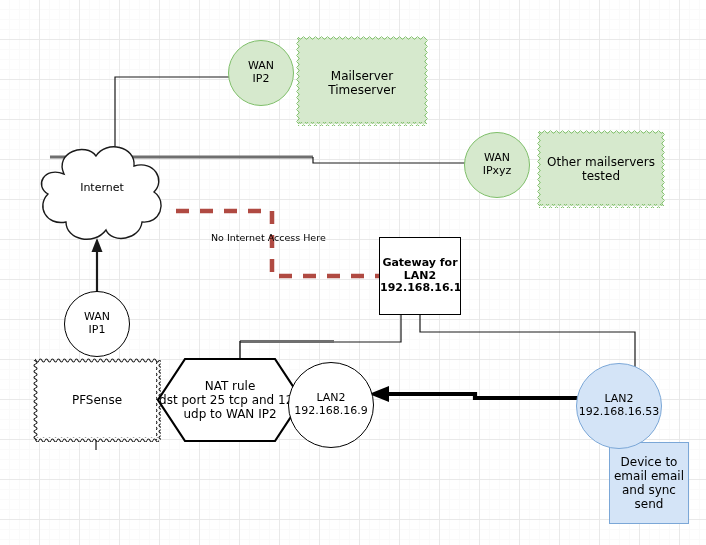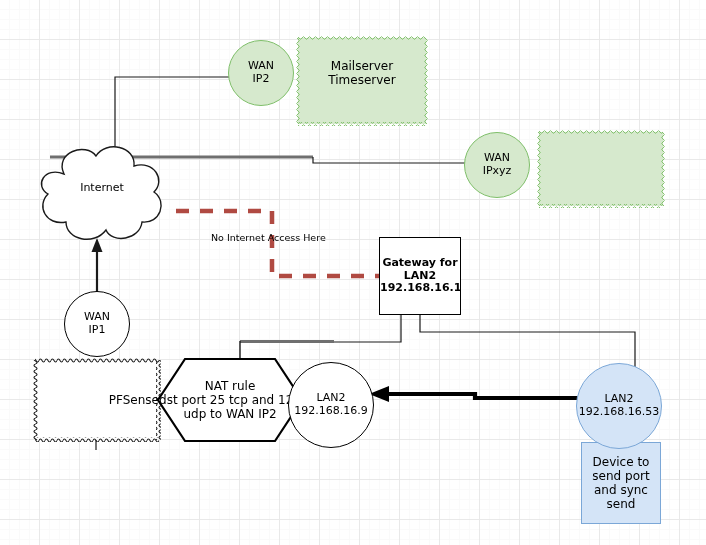--- a/index.html
+++ b/index.html
@@ -159,41 +159,47 @@
       <pattern id="scallopV" width="4" height="6" patternUnits="userSpaceOnUse">
         <path d="M2,0 Q-0.6,1.5 2,3 Q4.6,4.5 2,6" fill="none" stroke="#7fbf6a" stroke-width="1"></path>
       </pattern>
     </defs>
     <rect x="2" y="2" width="128" height="86" fill="#d6e9cd"></rect>
     <rect x="2" y="0" width="128" height="4" fill="url(#scallopH)"></rect>
     <rect x="2" y="86" width="128" height="4" fill="url(#scallopH)"></rect>
     <rect x="0" y="2" width="4" height="86" fill="url(#scallopV)"></rect>
     <rect x="128" y="2" width="4" height="86" fill="url(#scallopV)"></rect>
   </svg>
-  <div class="node green-box" style="left:298px; top:30px; width:128px; height:86px; background:transparent; z-index:2;">
+  <div class="node green-box" style="left:298px; top:40px; width:128px; height:86px; background:transparent; z-index:2;">
     <span class="lbl">
       <span>Mailserver</span><br>
       <span>Timeserver</span>
     </span>
   </div>
 
   <div class="node green-circle" style="left:464px; top:132px; width:66px; height:66px;">
     <span class="lbl">
       <span>WAN</span><br>
       <span>IPxyz</span>
     </span>
   </div>
 
   <svg class="svg-shape" style="left:537px; top:130px; width:128px; height:78px; z-index:1;" viewBox="0 0 128 78" xmlns="http://www.w3.org/2000/svg">
     <rect x="2" y="2" width="124" height="74" fill="#d6e9cd"></rect>
     <rect x="2" y="0" width="124" height="4" fill="url(#scallopH)"></rect>
     <rect x="2" y="74" width="124" height="4" fill="url(#scallopH)"></rect>
     <rect x="0" y="2" width="4" height="74" fill="url(#scallopV)"></rect>
     <rect x="124" y="2" width="4" height="74" fill="url(#scallopV)"></rect>
   </svg>
+  <div class="node green-box" style="left:539px; top:132px; width:124px; height:74px; background:transparent; z-index:2;">
+    <span class="lbl">
+      <span>Other mailservers</span><br>
+      <span>tested</span>
+    </span>
+  </div>
 
   <div class="edge-label" style="left:211px; top:232px;text-align:center;">
     <span>No Internet Access Here</span>
   </div>
 
   <div class="node white-box" style="left:379px; top:237px; width:82px; height:78px;font-weight:bold;">
     <span class="lbl">
       <span>Gateway for</span><br>
       <span>LAN2</span><br>
       <span>192.168.16.1</span>
@@ -215,21 +221,21 @@
       <pattern id="wavyV" width="5" height="6" patternUnits="userSpaceOnUse">
         <path d="M2.5,0 Q-0.5,1.5 2.5,3 Q5.5,4.5 2.5,6" fill="none" stroke="#1a1a1a" stroke-width="1.1"></path>
       </pattern>
     </defs>
     <rect x="2.5" y="2.5" width="123" height="79" fill="#ffffff"></rect>
     <rect x="2" y="0" width="124" height="5" fill="url(#wavyH)"></rect>
     <rect x="2" y="79" width="124" height="5" fill="url(#wavyH)"></rect>
     <rect x="0" y="2" width="5" height="80" fill="url(#wavyV)"></rect>
     <rect x="123" y="2" width="5" height="80" fill="url(#wavyV)"></rect>
   </svg>
-  <div class="node wavy-box" style="left:35px; top:360px; width:124px; height:80px; background:transparent;text-align:right;">
+  <div class="node wavy-box" style="left:35px; top:360px; width:124px; height:80px; background:transparent;">
     <span class="lbl">PFSense</span>
   </div>
 
   <svg class="svg-shape" style="left:155px; top:356px; width:150px; height:88px; z-index:5;" viewBox="0 0 150 88" xmlns="http://www.w3.org/2000/svg">
     <polygon points="30,3 120,3 147,44 120,85 30,85 3,44" fill="#ffffff" stroke="#000000" stroke-width="2.2"></polygon>
   </svg>
   <div class="node hexagon" style="left:155px; top:356px; width:150px; height:88px; background:transparent; z-index:6;">
     <span class="lbl">
       <span>NAT rule</span><br>
       <span>dst port 25 tcp and 123</span><br>
@@ -245,21 +251,21 @@
   </div>
 
 
   <div class="node blue-circle" style="left:576px; top:363px; width:86px; height:86px; z-index:5;">
     <span class="lbl">
       <span>LAN2</span><br>
       <span>192.168.16.53</span>
     </span>
   </div>
 
-  <div class="node blue-box" style="left:581px; top:442px; width:80px; height:82px; z-index:4;">
+  <div class="node blue-box" style="left:609px; top:442px; width:80px; height:82px; z-index:4;">
     <span class="lbl">
       <span>Device to</span><br>
-      <span>send port</span><br>
+      <span>email email</span><br>
       <span>and sync send</span>
     </span>
   </div>
 
 </div>
 
 </body></html>

